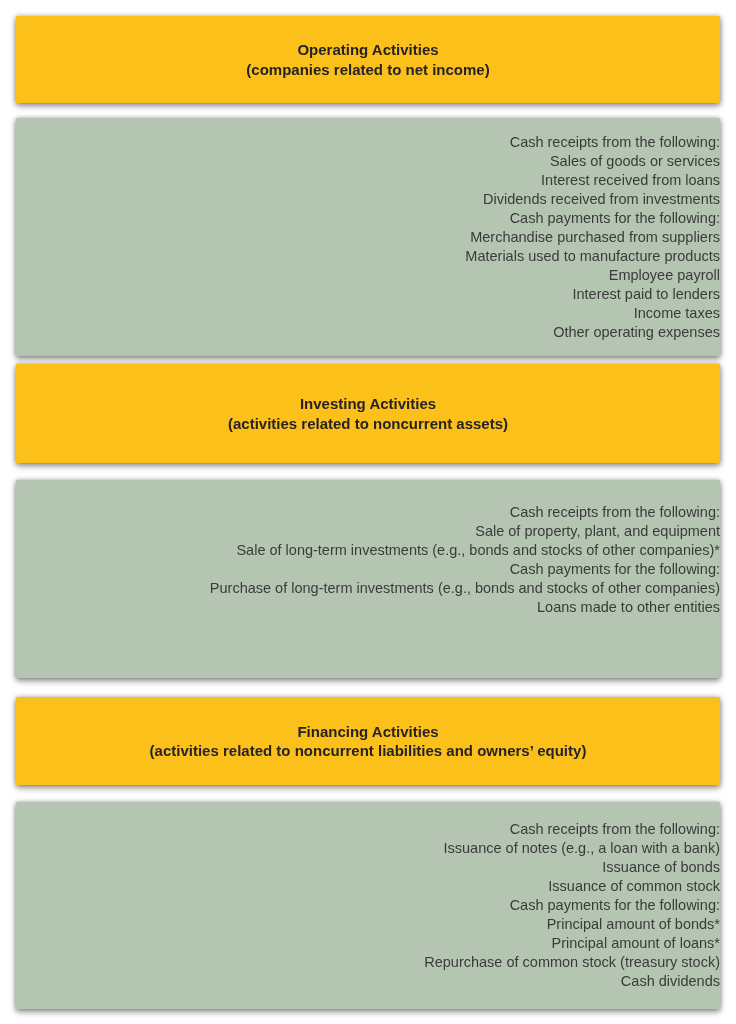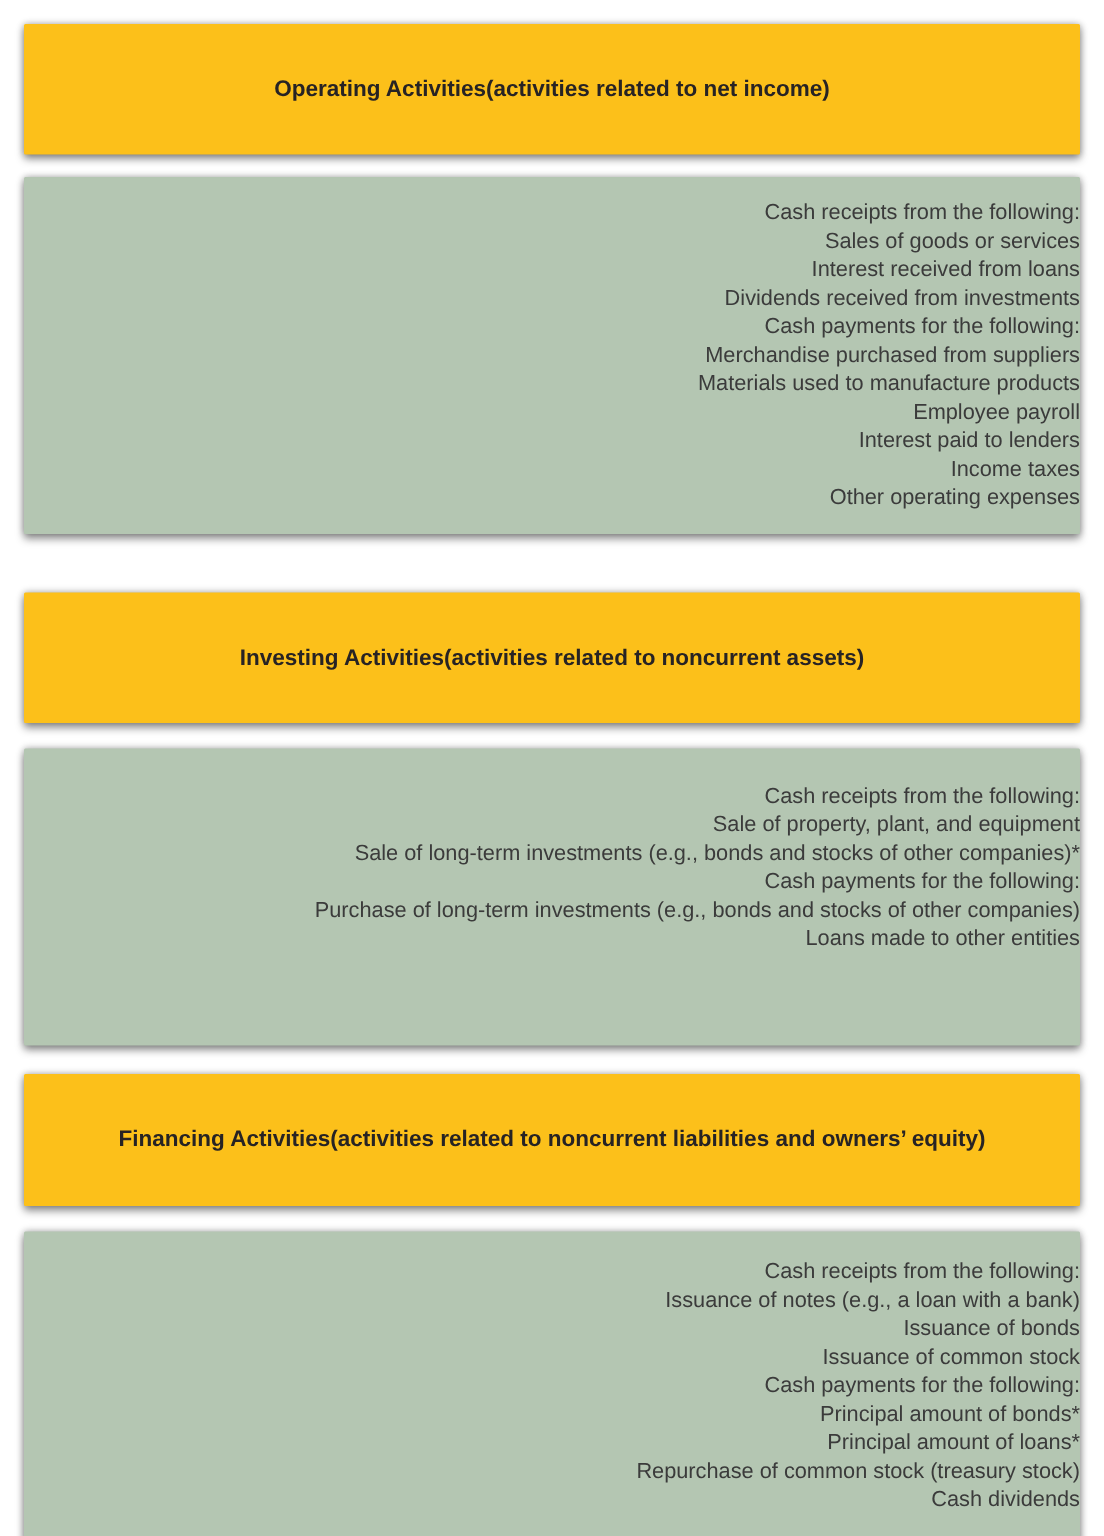--- a/index.html
+++ b/index.html
@@ -20,49 +20,49 @@
   .figure{width:736px;height:1024px;position:relative;}
   .box{
     margin-left:16px;
     width:704px;
     box-shadow:0 3px 6px rgba(0,0,0,0.40), 0 0 5px rgba(0,0,0,0.28);
     border-radius:1px;
   }
   .header{
     background:var(--header-bg);
     color:var(--header-text);
-    display:flex;flex-direction:row;justify-content:center;align-items:center;
+    display:flex;flex-direction:column;justify-content:center;align-items:center;
     text-align:center;
     font-weight:bold;
     font-size:15px;line-height:19.5px;
   }
   .panel{
     background:var(--body-bg);
     color:var(--body-text);
     font-size:14.5px;line-height:19px;
   }
   .panel p{white-space:nowrap;text-align:right;}
   .lvl0{padding-left:18px;}
   .lvl1{padding-left:36px;}
   
   .s1y{margin-top:16px;height:87px;}
   .s1g{margin-top:15px;height:238px;padding-top:15px;}
-  .s2y{margin-top:39px;height:87px;}
+  .s2y{margin-top:8px;height:99px;}
   .s2g{margin-top:17px;height:198px;padding-top:23px;}
   .s3y{margin-top:19px;height:88px;}
   .s3g{margin-top:17px;height:207px;padding-top:18px;}
 </style>
 </head>
 <body>
 
 <div class="figure">
 
   <div class="box header s1y">
     <div>Operating Activities</div>
-    <div>(activities related to net income)</div>
+    <div>(companies related to net income)</div>
   </div>
   <div class="box panel s1g">
     <p class="lvl0">Cash receipts from the following:</p>
     <p class="lvl1">Sales of goods or services</p>
     <p class="lvl1">Interest received from loans</p>
     <p class="lvl1">Dividends received from investments</p>
     <p class="lvl0">Cash payments for the following:</p>
     <p class="lvl1">Merchandise purchased from suppliers</p>
     <p class="lvl1">Materials used to manufacture products</p>
     <p class="lvl1">Employee payroll</p>

